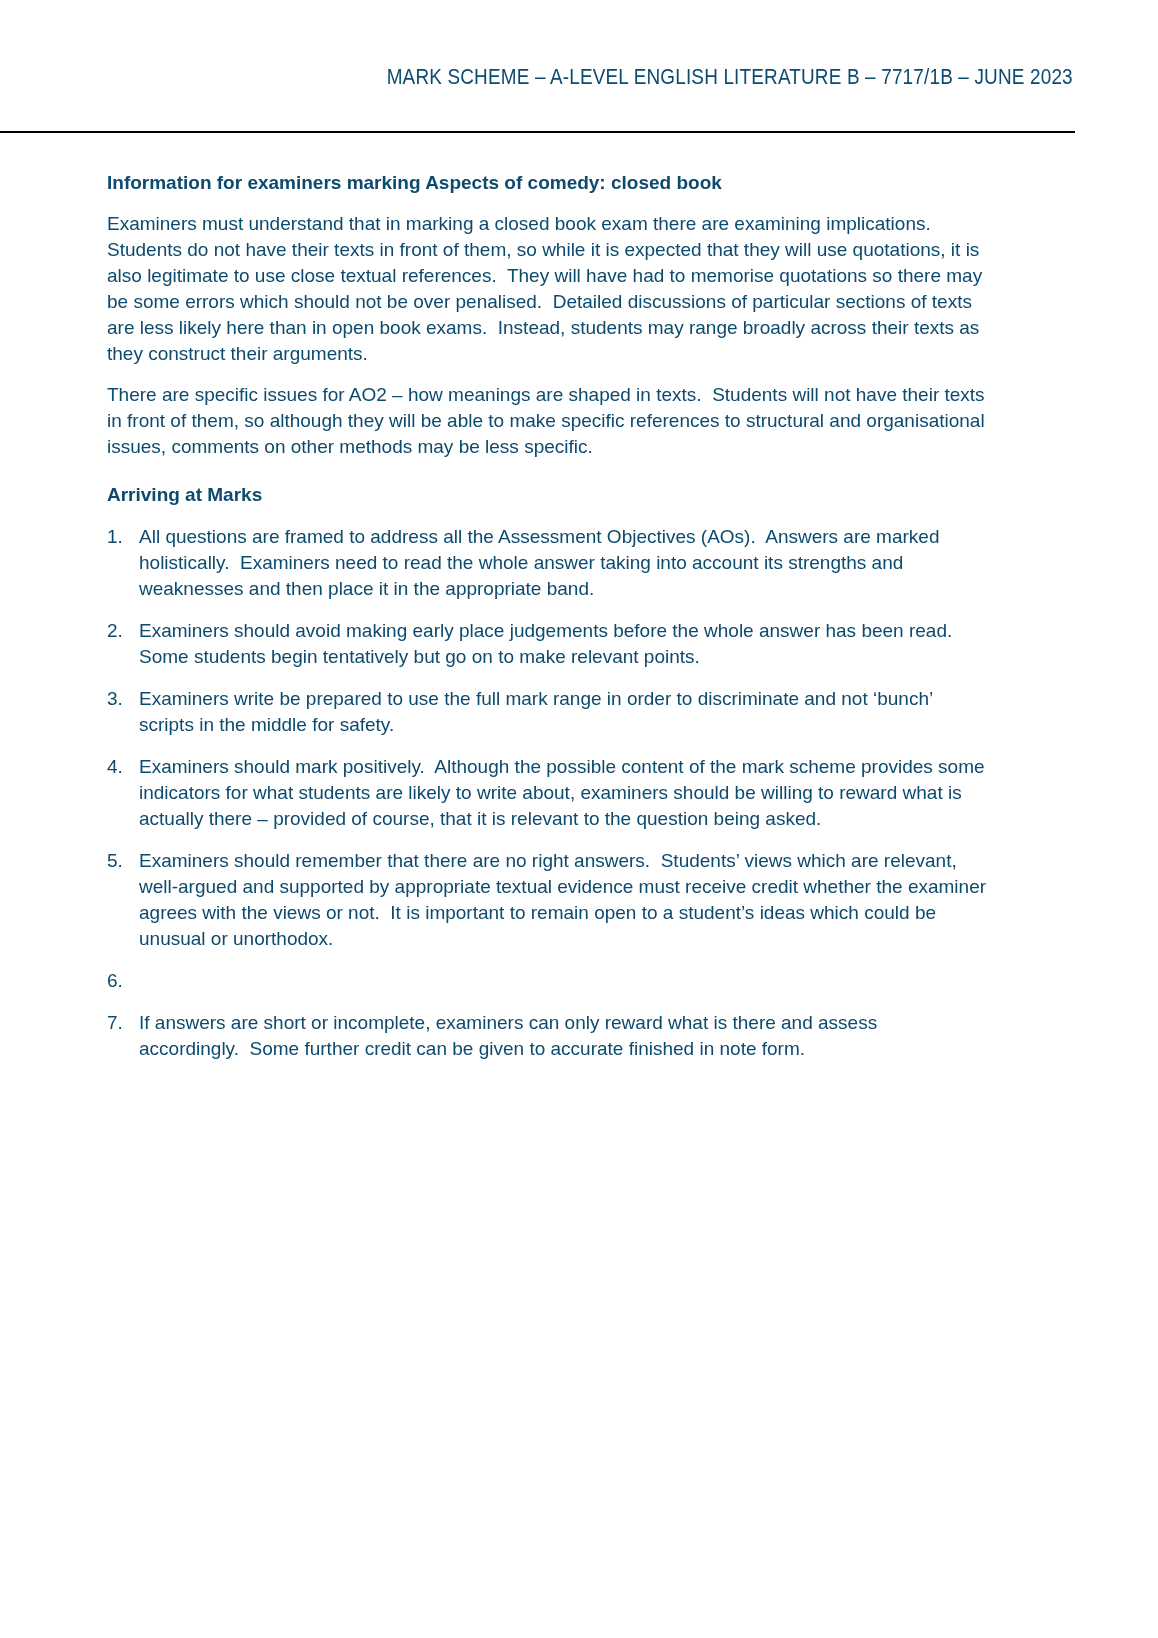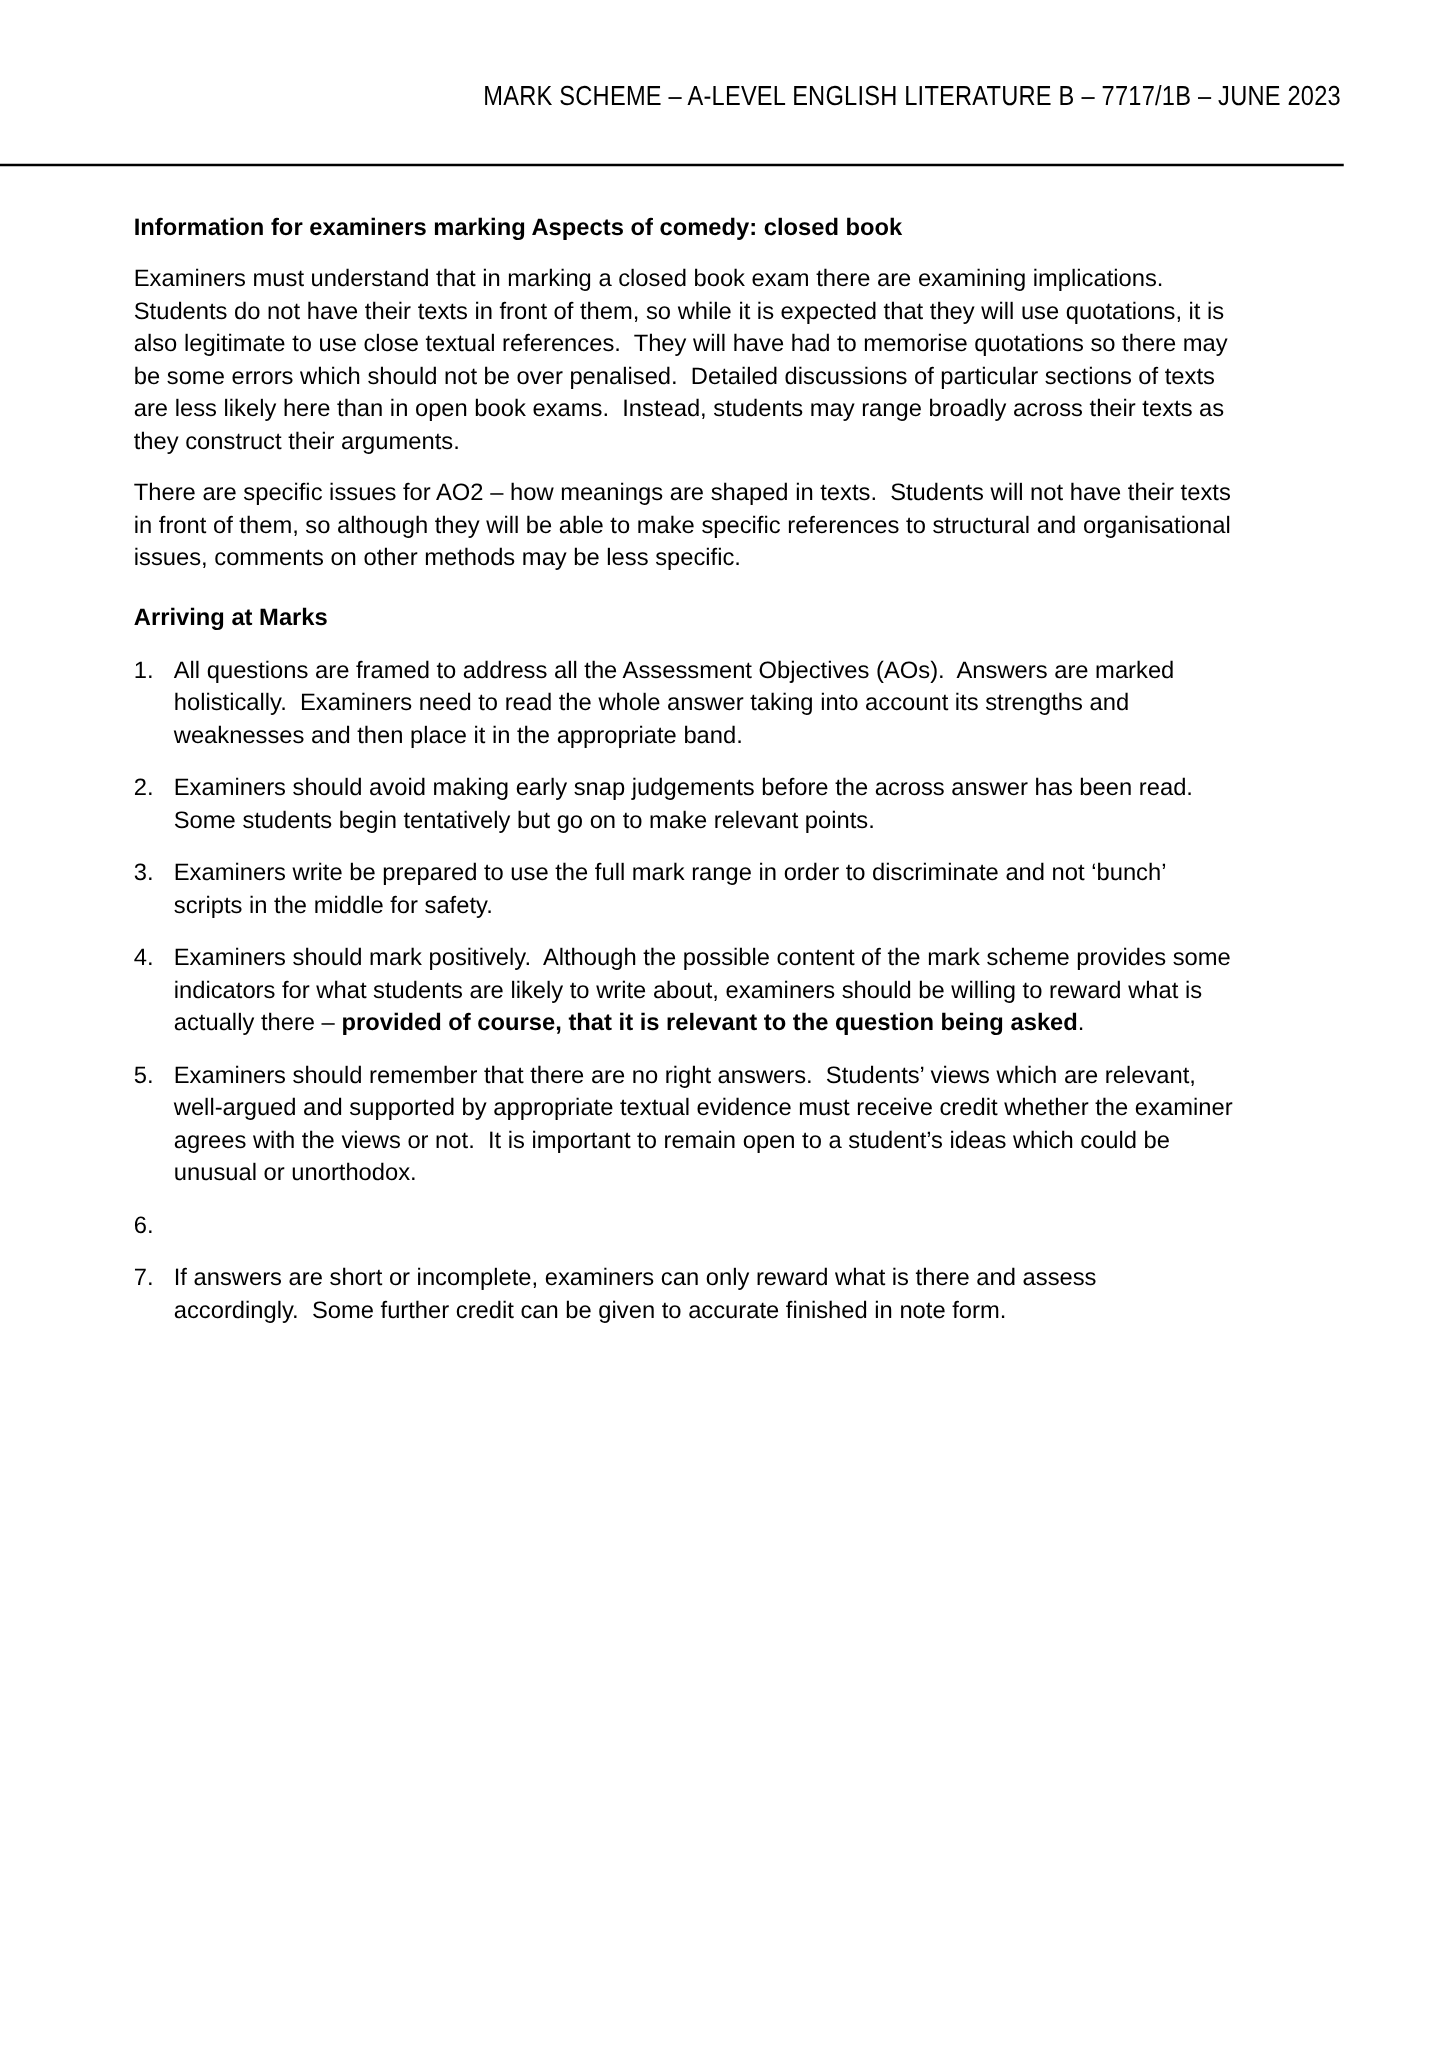--- a/index.html
+++ b/index.html
@@ -1,21 +1,21 @@
 <!DOCTYPE html>
 <html><head>
 <meta charset="utf-8">
 <style>
   html, body { margin: 0; padding: 0; background: #ffffff; }
   .page {
     position: relative;
     width: 1158px;
     height: 1237px;
     background: #ffffff;
-    color: #000000;
+    color: #0c4a6e;
     font-family: "Liberation Sans", sans-serif;
     overflow: hidden;
   }
   .header-title {
     position: absolute;
     top: 63px;
     right: 85px;
     font-size: 22px;
     line-height: 27px;
     white-space: pre;
@@ -53,21 +53,21 @@
   }
   .list-item {
     display: flex;
     margin-top: 16px;
   }
   .li-num {
     flex: 0 0 32px;
     width: 32px;
   }
   .li-text { white-space: pre; }
-  .li-text strong { font-weight: bold; }
+  .li-text strong { font-weight: normal; }
   .page-number {
     position: absolute;
     left: 83px;
     top: 1545px;
     font-size: 14px;
     line-height: 18px;
   }
 </style>
 </head>
 <body>
@@ -99,21 +99,21 @@
 
     <div class="list-item">
       <div class="li-num">1.</div>
       <div class="li-text">All questions are framed to address all the Assessment Objectives (AOs).  Answers are marked
 holistically.  Examiners need to read the whole answer taking into account its strengths and
 weaknesses and then place it in the appropriate band.</div>
     </div>
 
     <div class="list-item">
       <div class="li-num">2.</div>
-      <div class="li-text">Examiners should avoid making early snap judgements before the across answer has been read.
+      <div class="li-text">Examiners should avoid making early place judgements before the whole answer has been read.
 Some students begin tentatively but go on to make relevant points.</div>
     </div>
 
     <div class="list-item">
       <div class="li-num">3.</div>
       <div class="li-text">Examiners write be prepared to use the full mark range in order to discriminate and not ‘bunch’
 scripts in the middle for safety.</div>
     </div>
 
     <div class="list-item">

